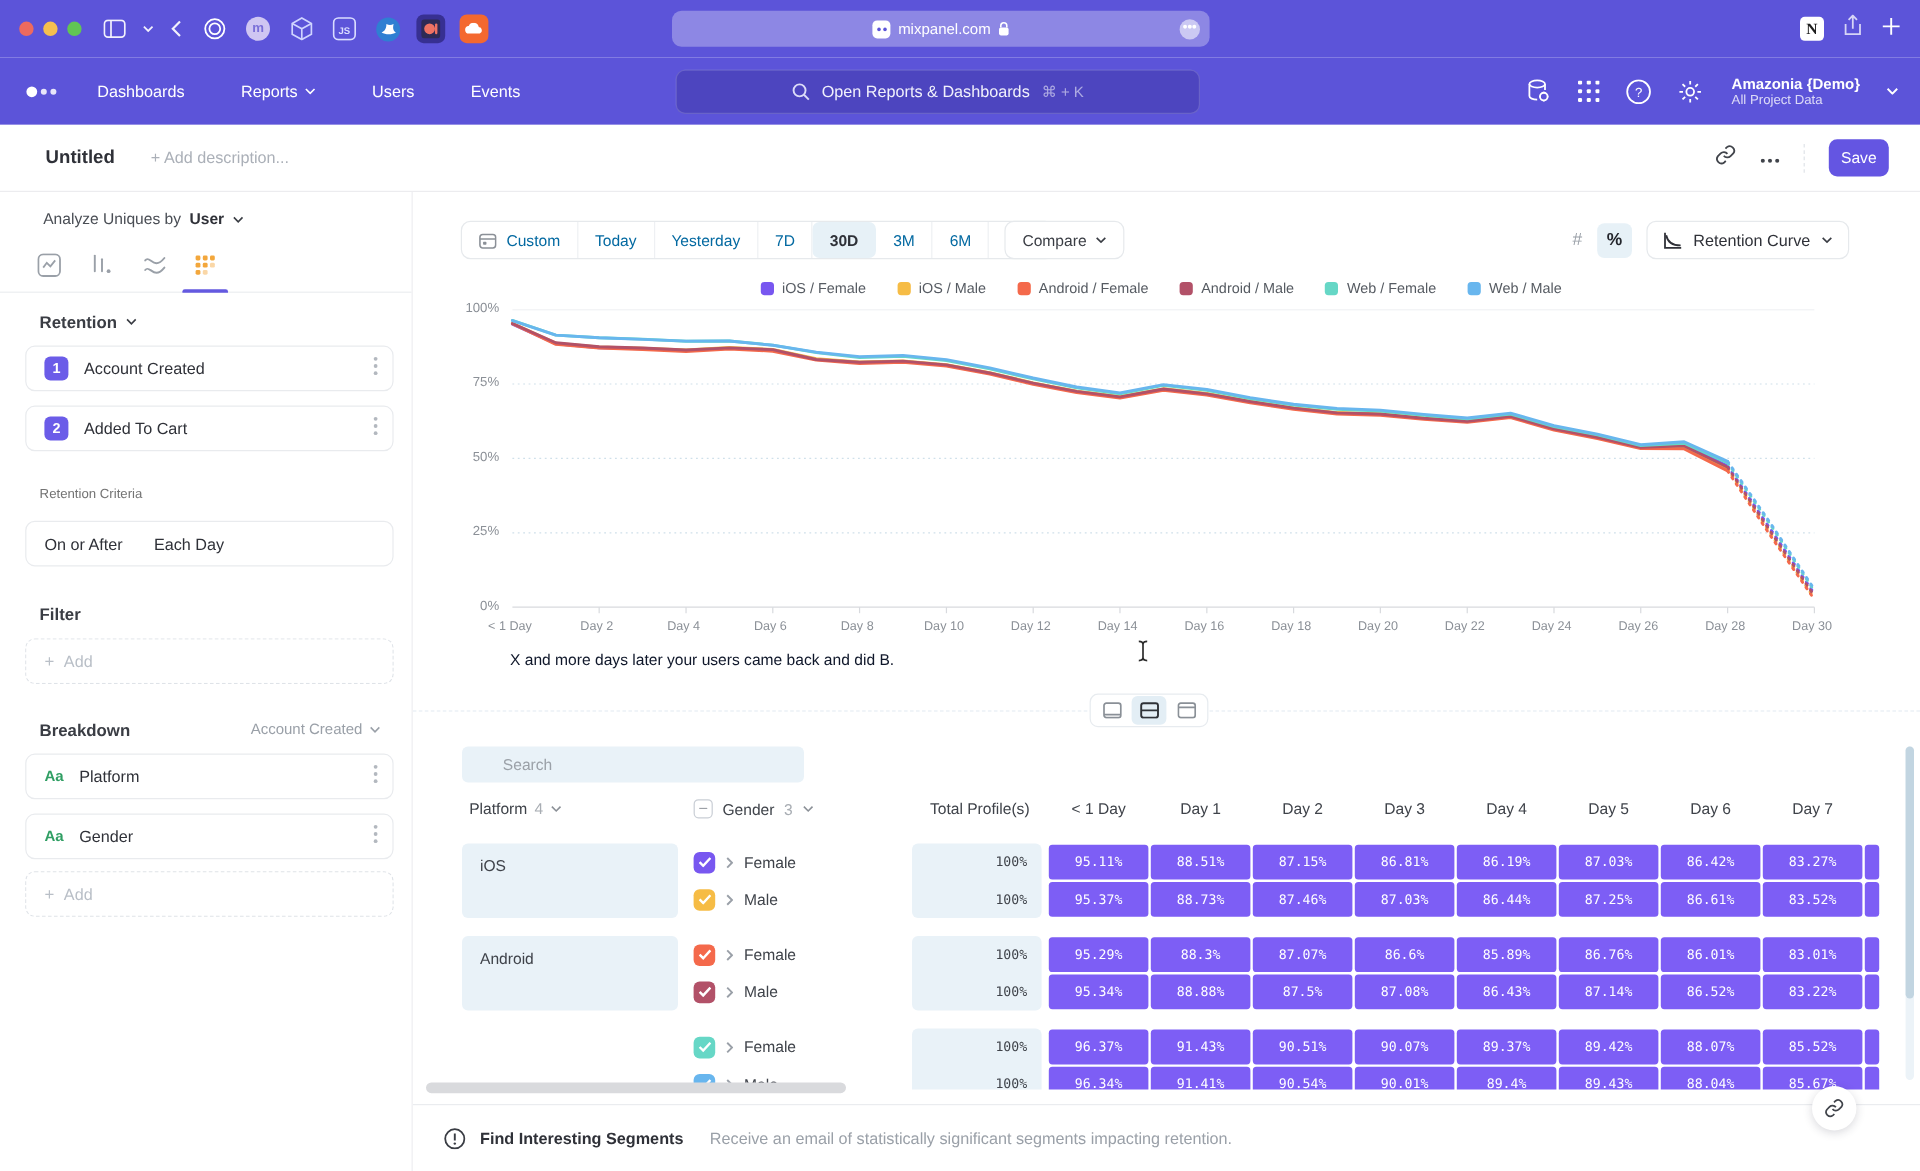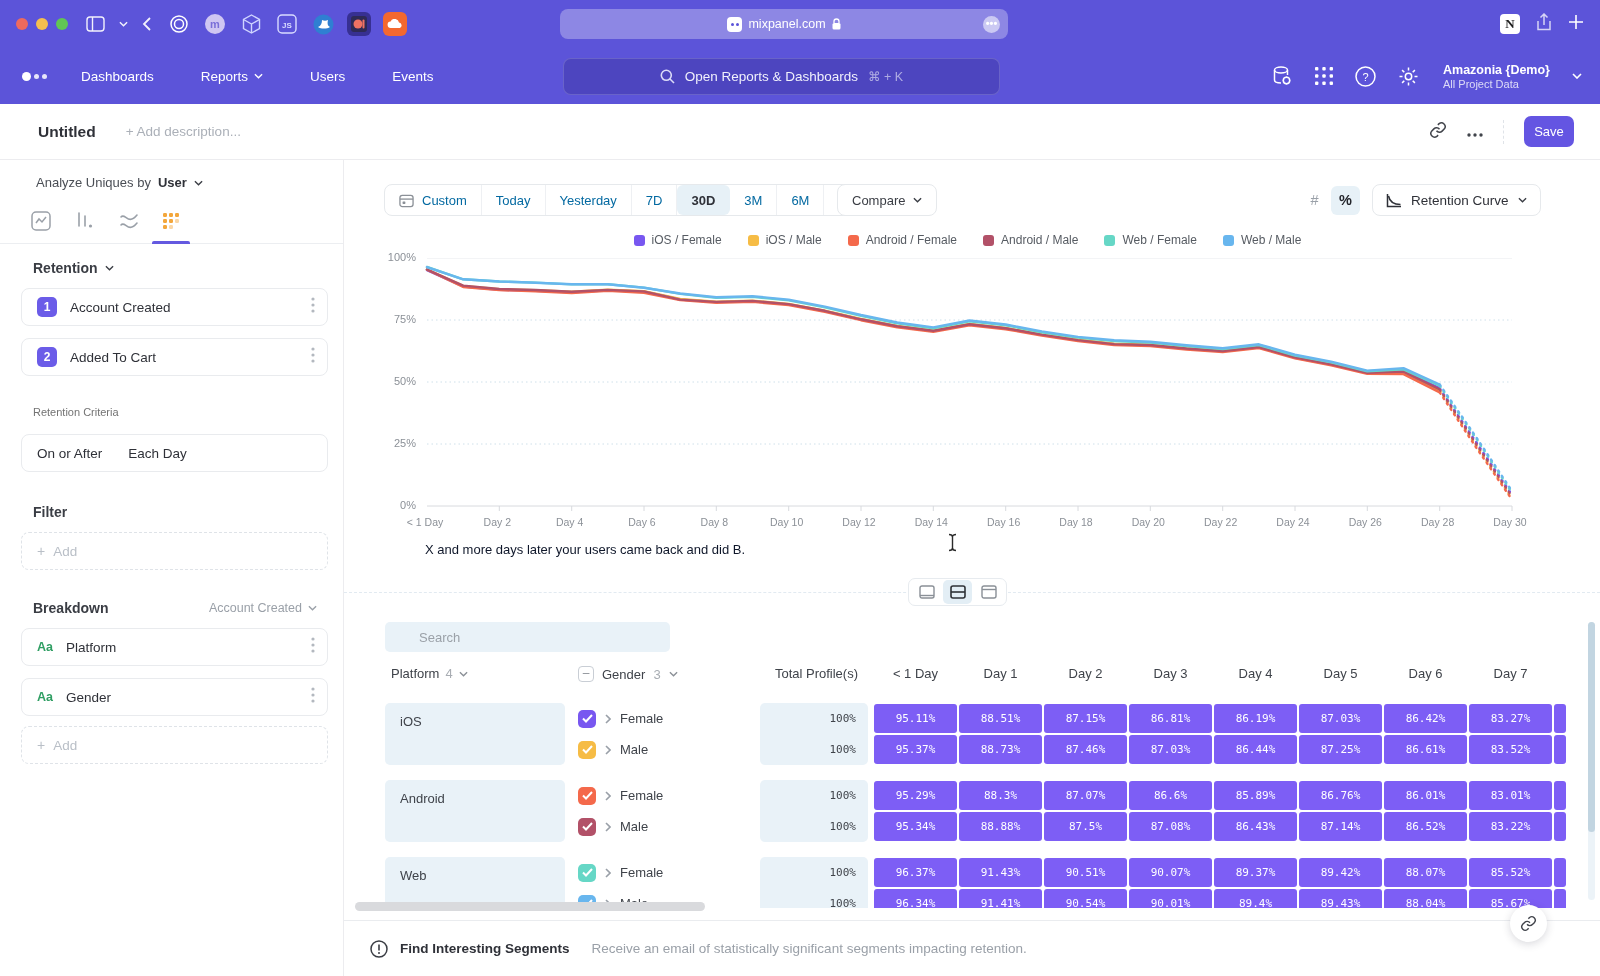--- a/index.html
+++ b/index.html
@@ -730,21 +730,20 @@
               <div class="dcell" style="left:574px;top:32px">88.88%</div>
               <div class="dcell" style="left:659px;top:32px">87.5%</div>
               <div class="dcell" style="left:744px;top:32px">87.08%</div>
               <div class="dcell" style="left:829px;top:32px">86.43%</div>
               <div class="dcell" style="left:914px;top:32px">87.14%</div>
               <div class="dcell" style="left:999px;top:32px">86.52%</div>
               <div class="dcell" style="left:1084px;top:32px">83.22%</div>
               <div class="dcell sliver" style="left:1169px;top:32px"></div>
             </div>
             <div class="tgroup" style="top: 157px;">
-              <div class="plat-cell">Web</div>
               <div class="total-cell">
                 <div>100%</div>
                 <div>100%</div>
               </div>
               <div class="gen-row" style="top:0px">
                 <span class="cb" style="background:#66D7C6">
                   <svg width="11" height="9" viewBox="0 0 11 9" fill="none" stroke="#fff" stroke-width="2">
                     <path d="M1 4.5l3 3L10 1"></path>
                   </svg>
                 </span>

